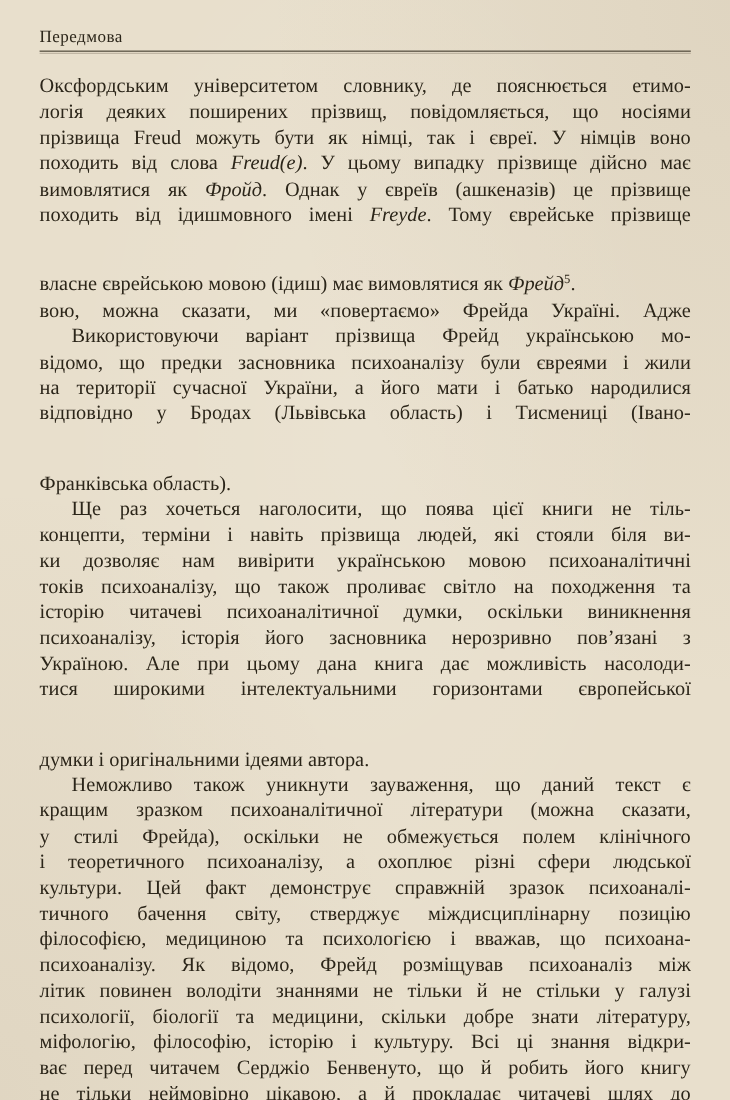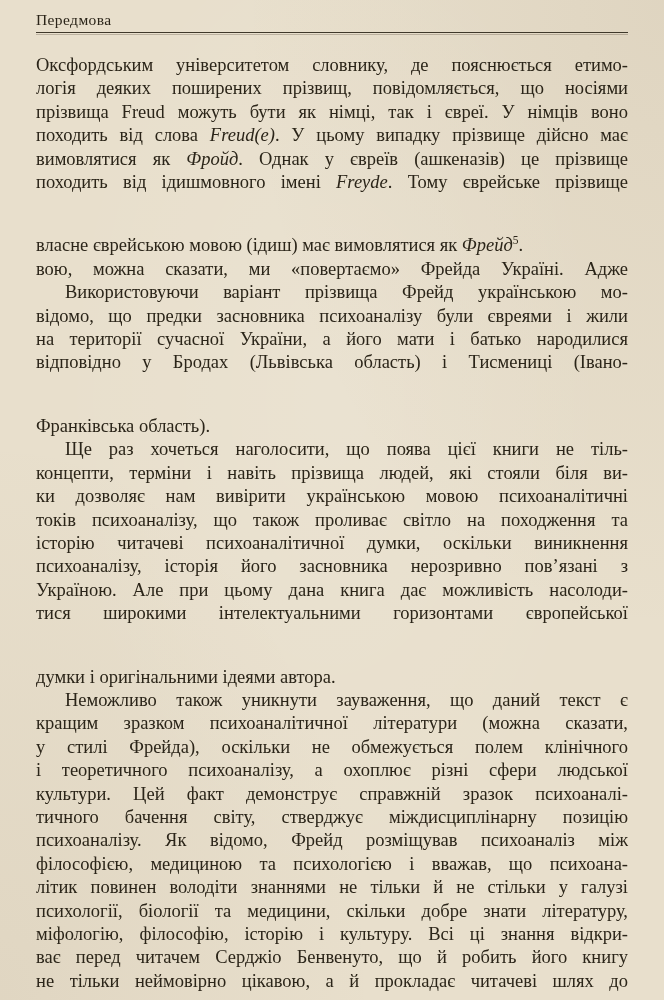--- a/index.html
+++ b/index.html
@@ -16,21 +16,21 @@
       radial-gradient(ellipse at 50% 40%, rgba(255,255,255,0.10), rgba(0,0,0,0) 60%),
       radial-gradient(ellipse at 100% 0%, rgba(120,95,60,0.08), rgba(0,0,0,0) 45%),
       radial-gradient(ellipse at 0% 100%, rgba(120,95,60,0.07), rgba(0,0,0,0) 40%),
       var(--paper);
     color:var(--ink);
     font-family:"Liberation Serif","DejaVu Serif",serif;
     overflow:hidden;
     box-sizing:border-box;
   }
   .running-head{
-    margin:11px 36px 0 36px;
+    margin:25px 36px 0 36px;
     font-size:15.5px;
     letter-spacing:0.4px;
     line-height:18px;
   }
   .header-rule{
     margin:3px 36px 0 36px;
     height:0;
     border-top:1.6px solid var(--rule);
     box-shadow:0 2px 0 rgba(75,62,45,0.28);
   }
@@ -109,22 +109,22 @@
         <div class="line">тися широкими інтелектуальними горизонтами європейської</div>
         <div class="line last">думки і оригінальними ідеями автора.</div>
       </div>
       <div class="paragraph">
         <div class="line indent">Неможливо також уникнути зауваження, що даний текст є</div>
         <div class="line">кращим зразком психоаналітичної літератури (можна сказати,</div>
         <div class="line">у стилі Фрейда), оскільки не обмежується полем клінічного</div>
         <div class="line">і теоретичного психоаналізу, а охоплює різні сфери людської</div>
         <div class="line">культури. Цей факт демонструє справжній зразок психоаналі-</div>
         <div class="line">тичного бачення світу, стверджує міждисциплінарну позицію</div>
+        <div class="line">філософією, медициною та психологією і вважав, що психоана-</div>
         <div class="line">психоаналізу. Як відомо, Фрейд розміщував психоаналіз між</div>
-        <div class="line">філософією, медициною та психологією і вважав, що психоана-</div>
         <div class="line">літик повинен володіти знаннями не тільки й не стільки у галузі</div>
         <div class="line">психології, біології та медицини, скільки добре знати літературу,</div>
         <div class="line">міфологію, філософію, історію і культуру. Всі ці знання відкри-</div>
         <div class="line">ває перед читачем Серджіо Бенвенуто, що й робить його книгу</div>
         <div class="line">не тільки неймовірно цікавою, а й прокладає читачеві шлях до</div>
       </div>
     </div>
 
   <div class="footnote-rule"></div>
 

